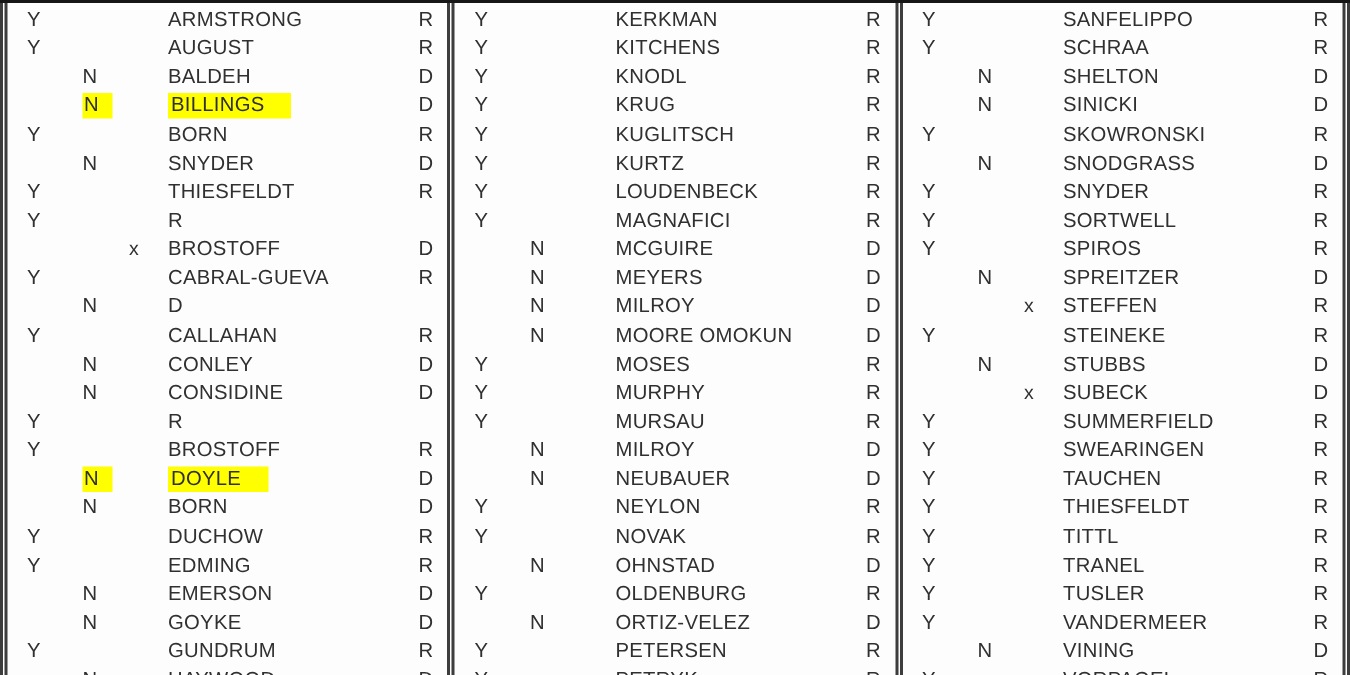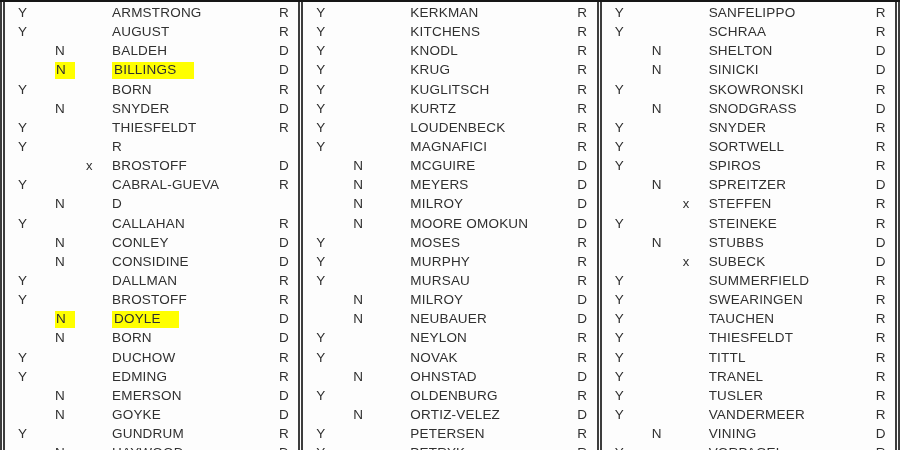--- a/index.html
+++ b/index.html
@@ -140,21 +140,20 @@
         <div class="cell c-y"></div>
         <div class="cell c-n"><span>N</span></div>
         <div class="cell c-x"></div>
         <div class="cell c-name"><span>CONSIDINE</span></div>
         <div class="cell c-party"><span>D</span></div>
       </div>
       <div class="row">
         <div class="cell c-y"><span>Y</span></div>
         <div class="cell c-n"></div>
         <div class="cell c-x"></div>
-        <div class="cell c-name"><span>DALLMAN</span></div>
         <div class="cell c-party"><span>R</span></div>
       </div>
       <div class="row">
         <div class="cell c-y"><span>Y</span></div>
         <div class="cell c-n"></div>
         <div class="cell c-x"></div>
         <div class="cell c-name"><span>BROSTOFF</span></div>
         <div class="cell c-party"><span>R</span></div>
       </div>
       <div class="row">

